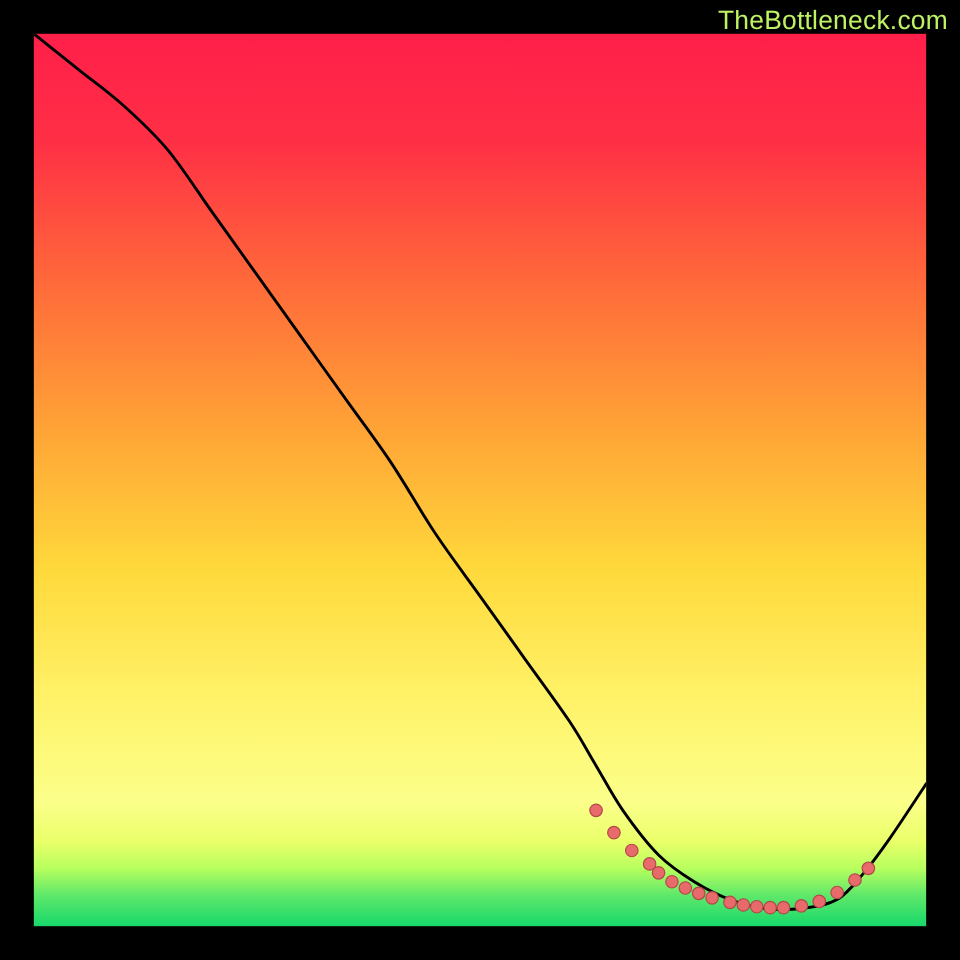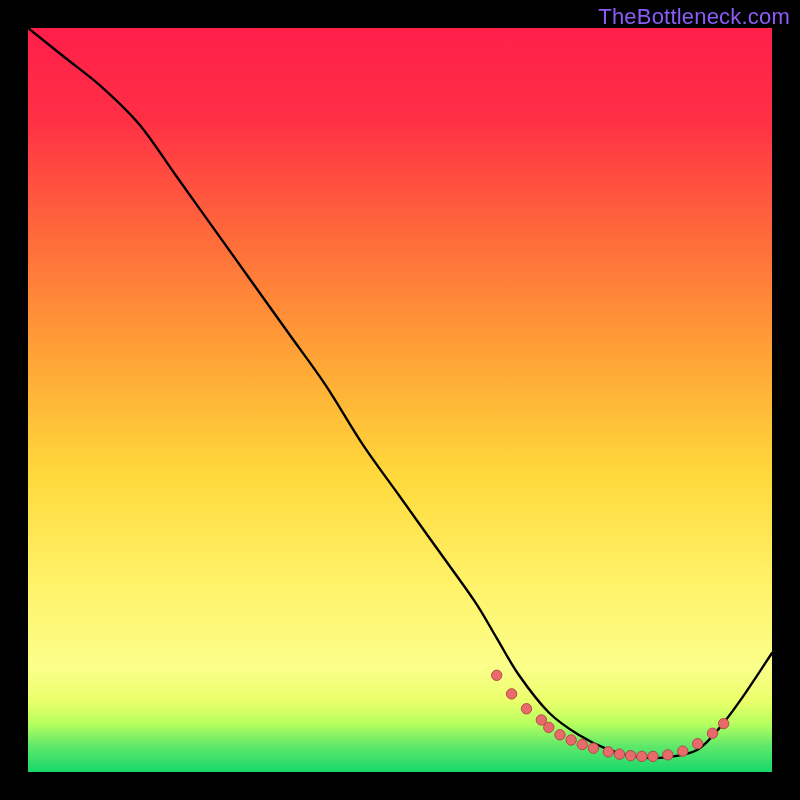--- a/index.html
+++ b/index.html
@@ -14,21 +14,21 @@
   .frame {
     position: relative;
     width: 800px;
     height: 800px;
     background: #000;
   }
   .watermark {
     position: absolute;
     top: 4px;
     right: 10px;
-    color: #8b5cf6;
+    color: #bef264;
     font-size: 22px;
     font-weight: 500;
     letter-spacing: 0.2px;
     z-index: 30;
   }
   .plot-area {
     position: absolute;
     left: 28px;
     top: 28px;
     width: 744px;

